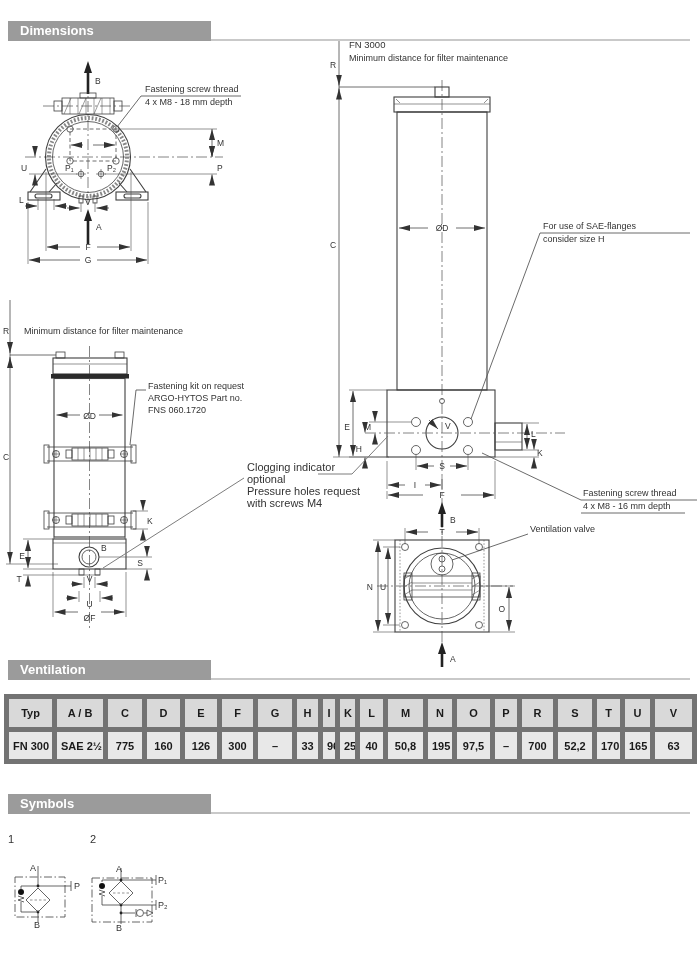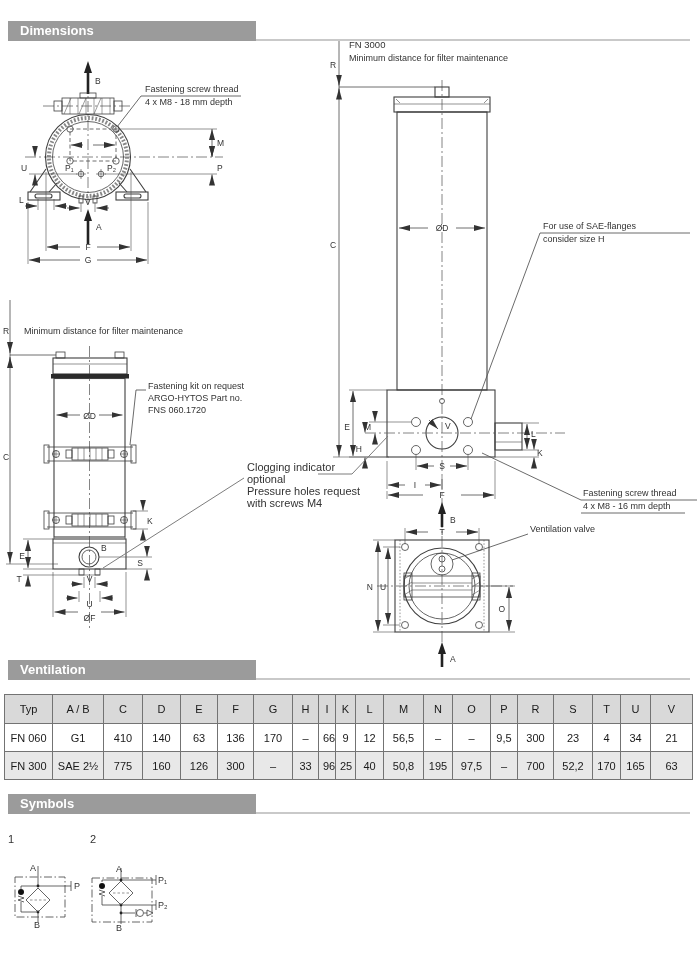--- a/index.html
+++ b/index.html
@@ -1,38 +1,38 @@
 <!DOCTYPE html>
 <html><head>
 <meta charset="utf-8">
 <style>
   html,body{margin:0;padding:0}
   body{width:699px;height:969px;background:#ffffff;position:relative;
        font-family:"Liberation Sans","DejaVu Sans",sans-serif;color:#222}
-  .section-bar{position:absolute;left:8px;width:248px;height:20px;background:#9b9b9b;
+  .section-bar{position:absolute;left:8px;width:203px;height:20px;background:#9b9b9b;
        color:#fff;font-weight:bold;font-size:13px;line-height:20px;padding-left:12px;
        box-sizing:border-box;z-index:3}
   .section-line{position:absolute;left:8px;width:682px;height:2px;background:#c9c9c9;z-index:2}
   svg{position:absolute;overflow:visible}
   svg text{font-family:"Liberation Sans","DejaVu Sans",sans-serif;font-size:9px;fill:#333}
   svg text.dim{font-size:8.5px}
   svg text.note{font-size:9px}
   .ol{stroke:#3f3f3f;stroke-width:1.1;fill:none}
   .ol2{stroke:#3f3f3f;stroke-width:0.8;fill:none}
   .dl{stroke:#4a4a4a;stroke-width:0.8;fill:none}
   .xl{stroke:#4a4a4a;stroke-width:0.6;fill:none}
   .cl{stroke:#666;stroke-width:0.8;fill:none;stroke-dasharray:11 3 2 3}
   .nl{stroke:#5a5a5a;stroke-width:0.9;fill:none}
   .gl{stroke:#7d7d7d;stroke-width:1;fill:none}
   .thk{fill:#222}
   .tline{stroke:#222;stroke-width:2.6}
   #meas-table{position:absolute;left:4px;top:694px;width:688px;border-collapse:collapse;
        font-size:11px;color:#1a1a1a;table-layout:fixed}
-  #meas-table th,#meas-table td{border:1px solid #737373;text-align:center;padding:4px;
-       font-weight:normal;height:19px;overflow:hidden;white-space:nowrap}
+  #meas-table th,#meas-table td{border:5px solid #737373;text-align:center;padding:4px;
+       font-weight:bold;height:19px;overflow:hidden;white-space:nowrap}
   #meas-table thead th{background:#d9d9d9;height:20px}
   #meas-table tr.alt td{background:#e8e8e8}
   .sym-num{position:absolute;top:833px;font-size:11px;color:#333}
   #clog-note{position:absolute;left:247px;top:461px;font-size:11px;line-height:12px;color:#333;z-index:4}
 </style>
 </head>
 <body>
 
 <div class="section-line" style="top:39px"></div>
 <div class="section-bar" style="top:21px"><span>Dimensions</span></div>
@@ -457,42 +457,20 @@
       <th>O</th>
       <th>P</th>
       <th>R</th>
       <th>S</th>
       <th>T</th>
       <th>U</th>
       <th>V</th>
     </tr>
   </thead>
   <tbody>
-    <tr>
-      <td>FN 060</td>
-      <td>G1</td>
-      <td>410</td>
-      <td>140</td>
-      <td>63</td>
-      <td>136</td>
-      <td>170</td>
-      <td>–</td>
-      <td>66</td>
-      <td>9</td>
-      <td>12</td>
-      <td>56,5</td>
-      <td>–</td>
-      <td>–</td>
-      <td>9,5</td>
-      <td>300</td>
-      <td>23</td>
-      <td>4</td>
-      <td>34</td>
-      <td>21</td>
-    </tr>
     <tr class="alt">
       <td>FN 300</td>
       <td>SAE 2½</td>
       <td>775</td>
       <td>160</td>
       <td>126</td>
       <td>300</td>
       <td>–</td>
       <td>33</td>
       <td>96</td>

